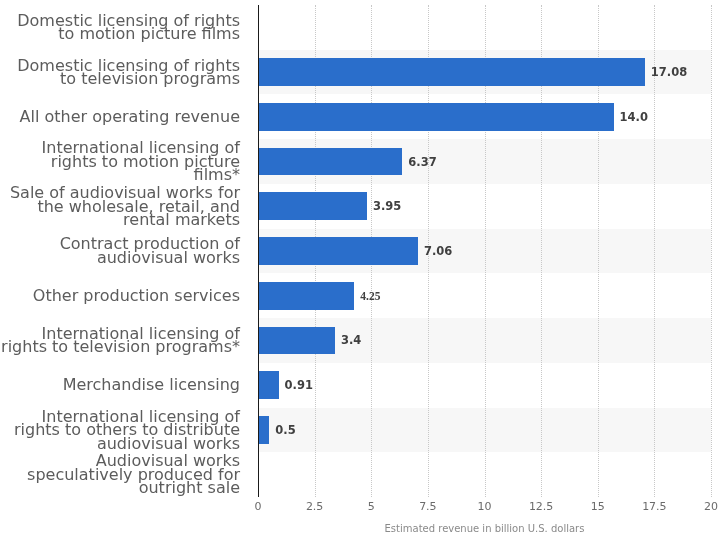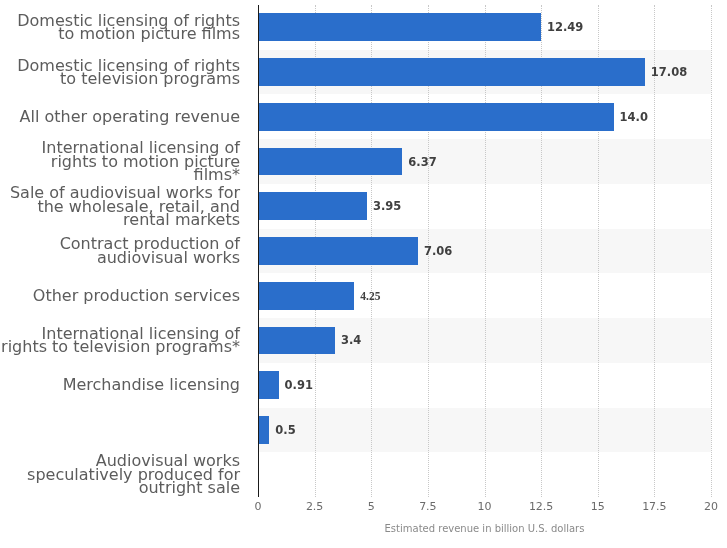--- a/index.html
+++ b/index.html
@@ -158,20 +158,23 @@
       </div>
       <div class="cat-label" style="top: 268.364px; height: 44.7273px;">
         <span>Other production services</span>
       </div>
       <div class="cat-label" style="top: 313.091px; height: 44.7273px;">
         <span>International licensing of rights to television programs*</span>
       </div>
       <div class="cat-label" style="top: 357.818px; height: 44.7273px;">
         <span>Merchandise licensing</span>
       </div>
+      <div class="cat-label" style="top: 402.545px; height: 44.7273px;">
+        <span>International licensing of rights to others to distribute audiovisual works</span>
+      </div>
       <div class="cat-label" style="top: 447.273px; height: 44.7273px;">
         <span>Audiovisual works speculatively produced for outright sale</span>
       </div>
     </div>
 
   <div class="plot-area">
     <div class="band-layer">
         <div class="band" style="top: 44.7273px; height: 44.7273px;"></div>
         <div class="band" style="top: 134.182px; height: 44.7273px;"></div>
         <div class="band" style="top: 223.636px; height: 44.7273px;"></div>
@@ -183,24 +186,20 @@
         <div class="gridline" style="left: 56.625px;"></div>
         <div class="gridline" style="left: 113.25px;"></div>
         <div class="gridline" style="left: 169.875px;"></div>
         <div class="gridline" style="left: 226.5px;"></div>
         <div class="gridline" style="left: 283.125px;"></div>
         <div class="gridline" style="left: 339.75px;"></div>
         <div class="gridline" style="left: 396.375px;"></div>
         <div class="gridline" style="left: 453px;"></div>
       </div>
     <div class="bars-layer">
-        <div class="bar-row" style="top: 8.49818px; height: 27.7309px;">
-          <div class="bar" style="width: 282.899px; background: rgb(42, 110, 203);"></div>
-          <div class="bar-value">12.49</div>
-        </div>
         <div class="bar-row" style="top: 53.2255px; height: 27.7309px;">
           <div class="bar" style="width: 386.862px; background: rgb(42, 110, 203);"></div>
           <div class="bar-value">17.08</div>
         </div>
         <div class="bar-row" style="top: 97.9527px; height: 27.7309px;">
           <div class="bar" style="width: 355.605px; background: rgb(42, 110, 203);"></div>
           <div class="bar-value">14.0</div>
         </div>
         <div class="bar-row" style="top: 142.68px; height: 27.7309px;">
           <div class="bar" style="width: 144.28px; background: rgb(42, 110, 203);"></div>

